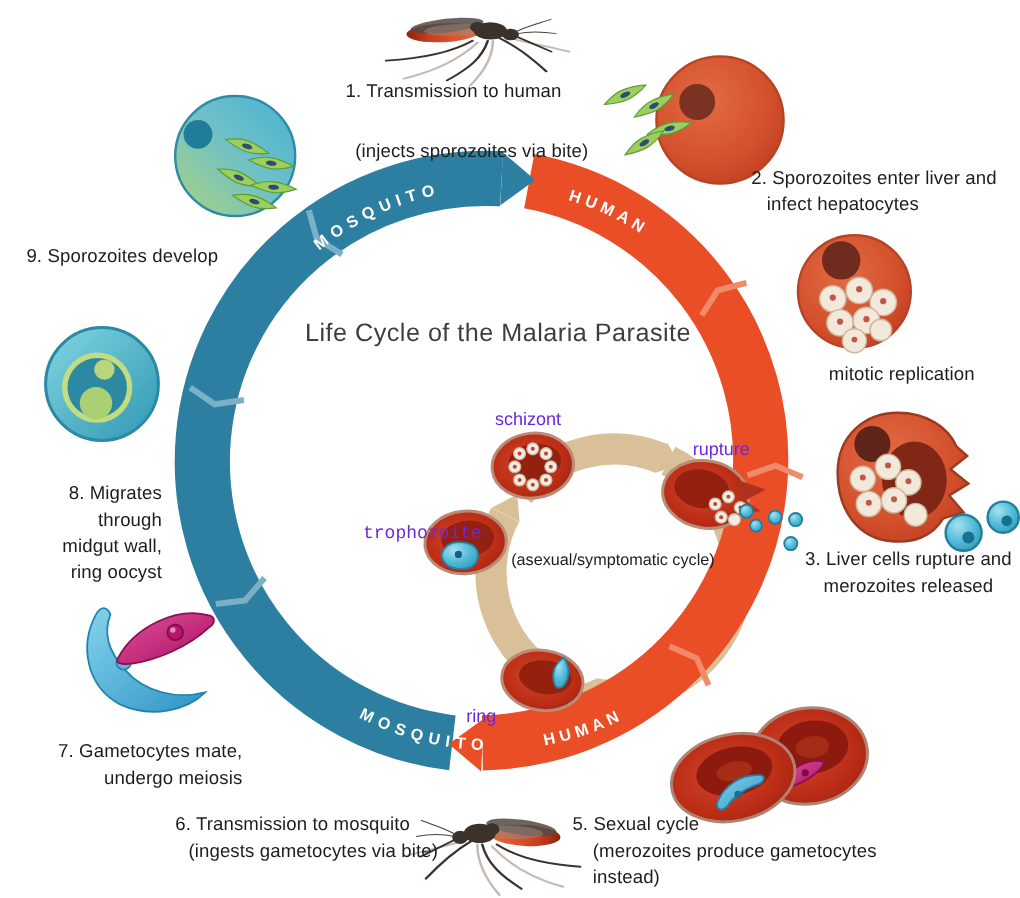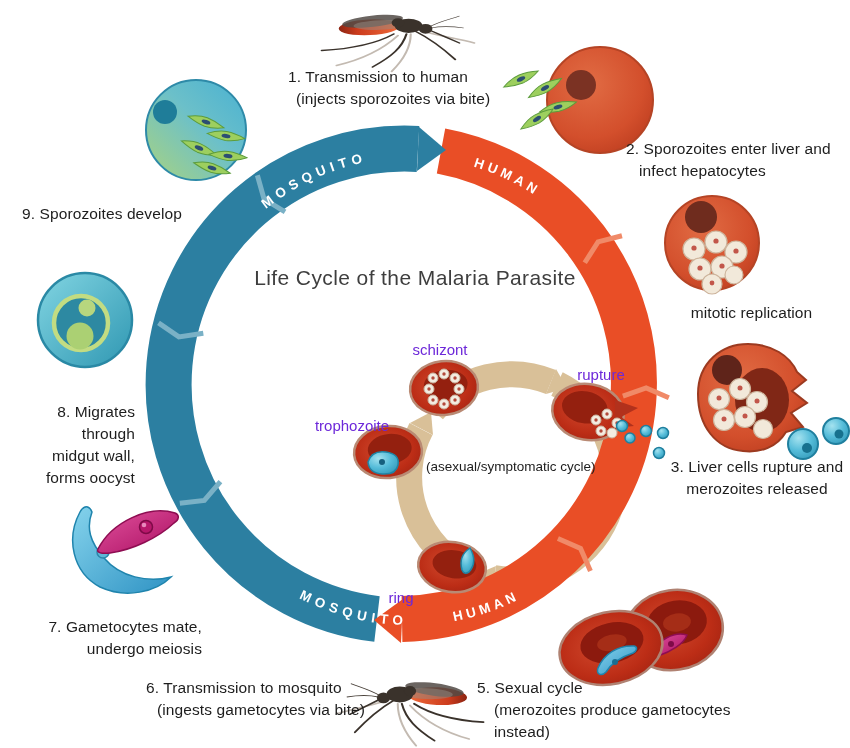--- a/index.html
+++ b/index.html
@@ -3,21 +3,21 @@
 <meta charset="utf-8">
 <style>
   html,body{margin:0;padding:0;background:#ffffff;}
   .canvas{
     position:relative;width:850px;height:748px;background:#ffffff;overflow:hidden;
     font-family:"Liberation Sans", sans-serif;color:#1d1d1d;
   }
   .canvas svg{position:absolute;left:0;top:0;}
   .lbl{position:absolute;font-size:15.5px;line-height:22px;letter-spacing:0.1px;color:#1d1d1d;}
   .lbl span{display:block;}
-  .lbl .ind8{padding-left:8px;}
+  .lbl .ind8{padding-left:8px;margin-top:28px;}
   .lbl .ind11{padding-left:11px;}
   .lbl .ind13{padding-left:13px;}
   .lbl .ind17{padding-left:17px;}
   .ctr{text-align:center;}
   .rgt{text-align:right;}
   .title{position:absolute;left:245px;top:266px;width:340px;text-align:center;
          font-size:21px;color:#3e3e3e;letter-spacing:0.4px;}
   .inner-lbl{position:absolute;font-size:15px;line-height:19px;color:#6d28d9;}
   .cycle4{position:absolute;left:420px;top:457px;width:200px;font-size:13.5px;line-height:19px;color:#1d1d1d;}
   .cycle4 span{display:block;}
@@ -357,25 +357,25 @@
 </div>
 
 <div class="lbl rgt" style="left:30px;top:616px;width:172px;">
   <span>7. Gametocytes mate,</span>
   <span>undergo meiosis</span>
 </div>
 
 <div class="lbl rgt" style="left:0px;top:401px;width:135px;">
   <span>8. Migrates through</span>
   <span>midgut wall,</span>
-  <span>forms oocyst</span>
+  <span>ring oocyst</span>
 </div>
 
 <div class="lbl" style="left:22px;top:203px;width:200px;">
   <span>9. Sporozoites develop</span>
 </div>
 
 <div class="inner-lbl ctr" style="left:400px;top:340px;width:80px;">schizont</div>
 <div class="inner-lbl ctr" style="left:566px;top:365px;width:70px;">rupture</div>
-<div class="inner-lbl ctr" style="left:302px;top:416px;width:100px;">trophozoite</div>
+<div class="inner-lbl ctr" style="left:302px;top:435px;width:100px;font-family:Liberation Mono, monospace;">trophozoite</div>
 <div class="inner-lbl ctr" style="left:376px;top:588px;width:50px;">ring</div>
 
 </div>
 
 </body></html>

